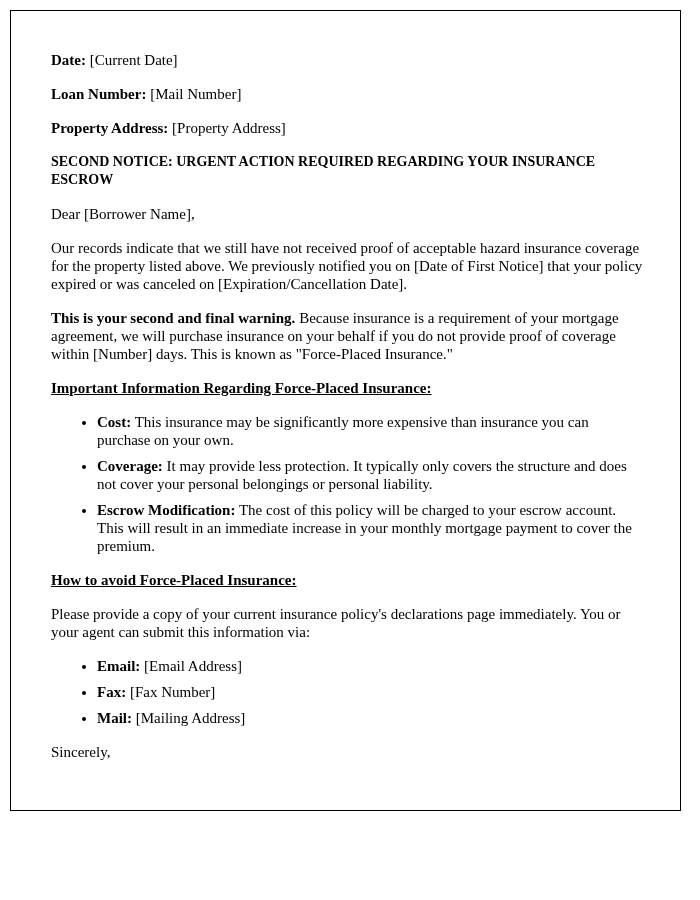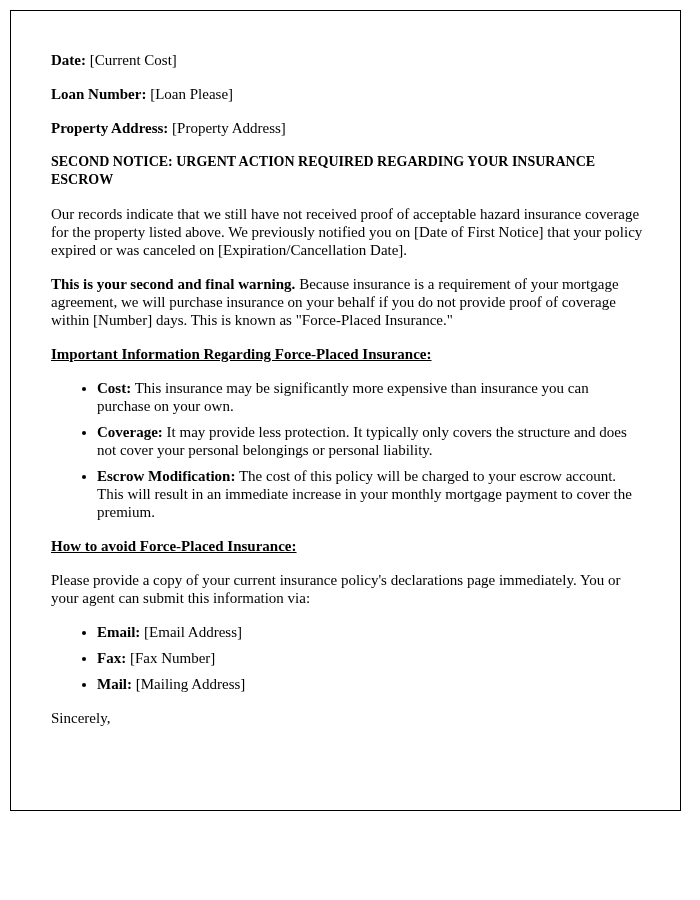--- a/index.html
+++ b/index.html
@@ -51,28 +51,29 @@
     margin: 8px;
     line-height: 18px;
   }
 </style>
 </head>
 <body>
 
 <div class="page-frame">
   <div class="letter-body">
 
-    <p class="meta-line"><span class="meta-label">Date:</span><span> [Current Cost]</span></p>
+    <p class="meta-line"><span class="meta-label">Date:</span><span> [Current Date]</span></p>
 
-    <p class="meta-line"><span class="meta-label">Loan Number:</span><span> [Loan Please]</span></p>
+    <p class="meta-line"><span class="meta-label">Loan Number:</span><span> [Mail Number]</span></p>
 
     <p class="meta-line"><span class="meta-label">Property Address:</span><span> [Property Address]</span></p>
 
     <h1 class="letter-heading">SECOND NOTICE: URGENT ACTION REQUIRED REGARDING YOUR INSURANCE ESCROW</h1>
 
+    <p>Dear [Borrower Name],</p>
 
     <p>Our records indicate that we still have not received proof of acceptable hazard insurance coverage for the property listed above. We previously notified you on [Date of First Notice] that your policy expired or was canceled on [Expiration/Cancellation Date].</p>
 
     <p><span class="bold">This is your second and final warning.</span><span> Because insurance is a requirement of your mortgage agreement, we will purchase insurance on your behalf if you do not provide proof of coverage within [Number] days. This is known as "Force-Placed Insurance."</span></p>
 
     <p class="section-heading">Important Information Regarding Force-Placed Insurance:</p>
 
     <ul class="letter-list">
       <li><span class="bold">Cost:</span><span> This insurance may be significantly more expensive than insurance you can purchase on your own.</span></li>
       <li><span class="bold">Coverage:</span><span> It may provide less protection. It typically only covers the structure and does not cover your personal belongings or personal liability.</span></li>

